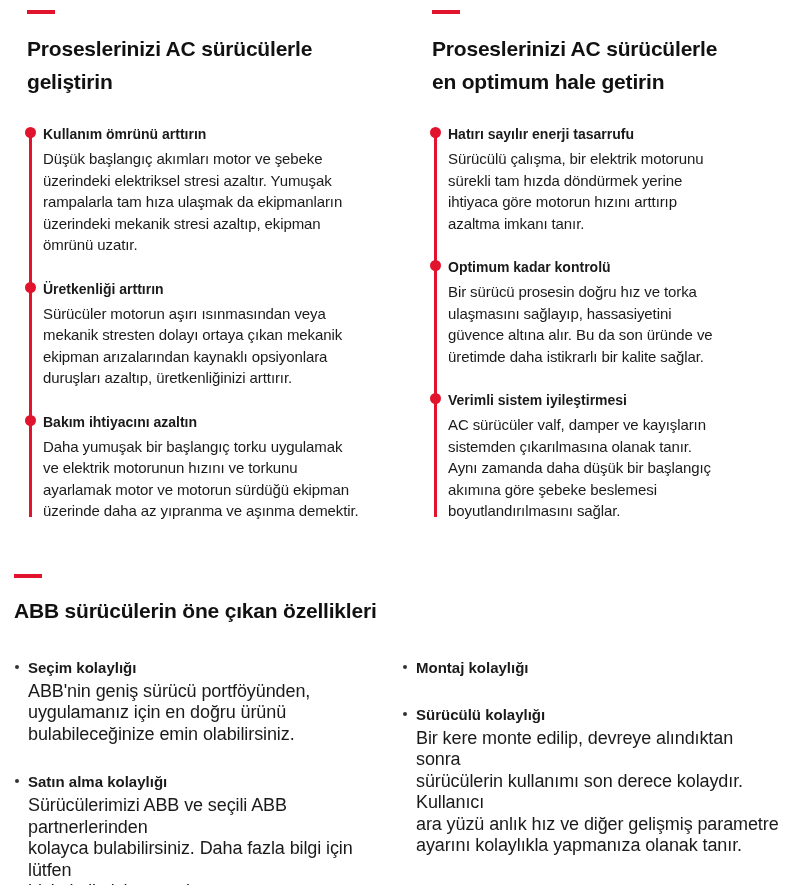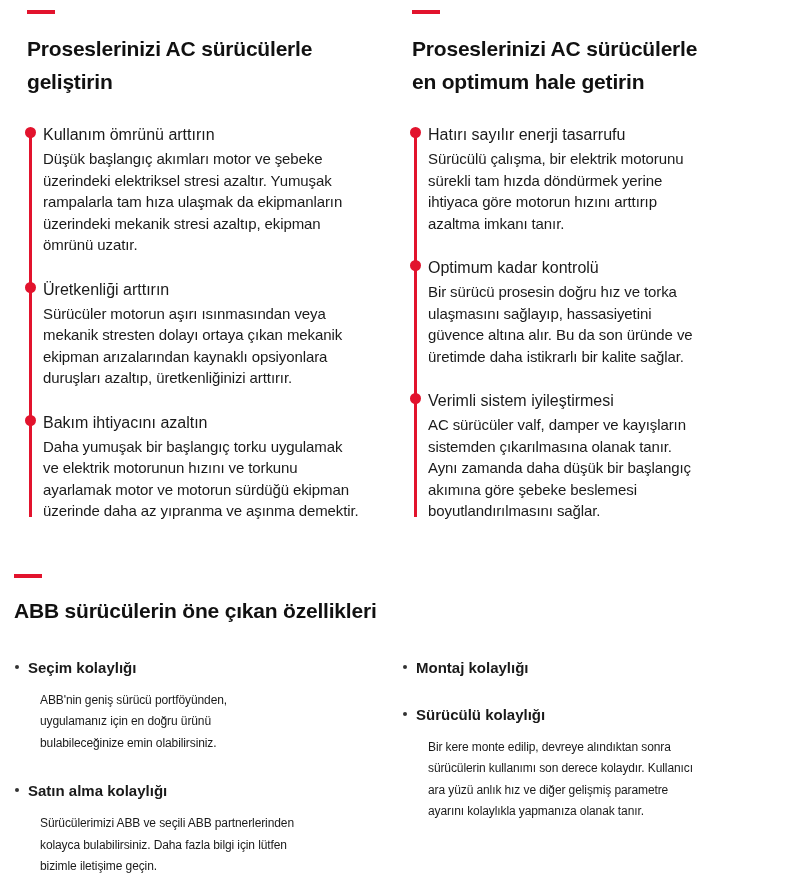--- a/index.html
+++ b/index.html
@@ -10,21 +10,21 @@
     box-sizing: border-box;
     background: #ffffff;
     font-family: "Liberation Sans", sans-serif;
     color: #1a1a1a;
     padding-top: 8px;
     overflow: hidden;
   }
   .top-grid {
     display: grid;
     grid-template-columns: 363px 360px;
-    column-gap: 22px;
+    column-gap: 42px;
     padding-left: 27px;
   }
   .dash {
     width: 28px;
     height: 4px;
     background: var(--accent, #e2132d);
     margin: 2px 0 18px 0;
   }
   .section-title {
     font-size: 21px;
@@ -49,23 +49,23 @@
   .t-dot {
     position: absolute;
     left: -18.5px;
     top: 3px;
     width: 11px;
     height: 11px;
     border-radius: 50%;
     background: var(--accent, #e2132d);
   }
   .t-heading {
-    font-size: 16px;
+    font-size: 14px;
     line-height: 21px;
-    font-weight: normal;
+    font-weight: bold;
     margin: 0 0 3px 0;
   }
   .t-body {
     font-size: 15px;
     line-height: 21.5px;
     letter-spacing: -0.1px;
     margin: 0;
     white-space: pre-line;
   }
   .bottom { padding-left: 14px; margin-top: 52px; }
@@ -87,24 +87,24 @@
     border-radius: 50%;
     background: #333333;
   }
   .b-heading {
     font-size: 15px;
     line-height: 21px;
     font-weight: bold;
     margin: 0 0 3px 0;
   }
   .b-body {
-    font-size: 12px;
+    font-size: 18px;
     line-height: 21.5px;
     letter-spacing: -0.1px;
-    margin: 12px;
+    margin: 0;
     white-space: pre-line;
   }
 </style>
 </head>
 <body>
 
 <div class="page">
 
   <div class="top-grid">
 

